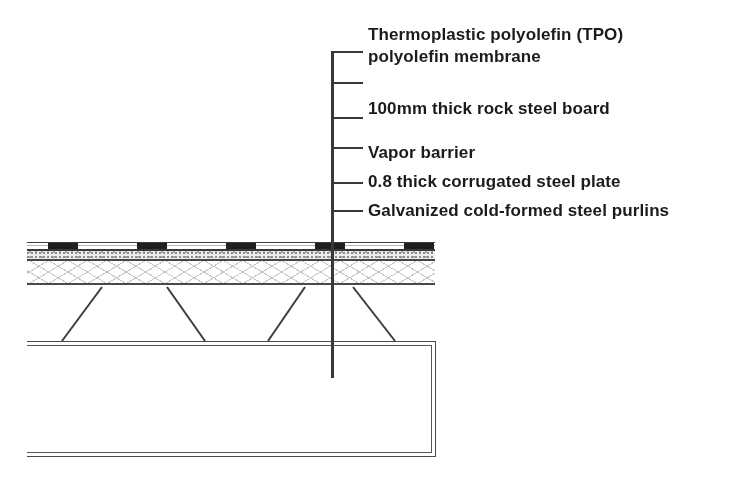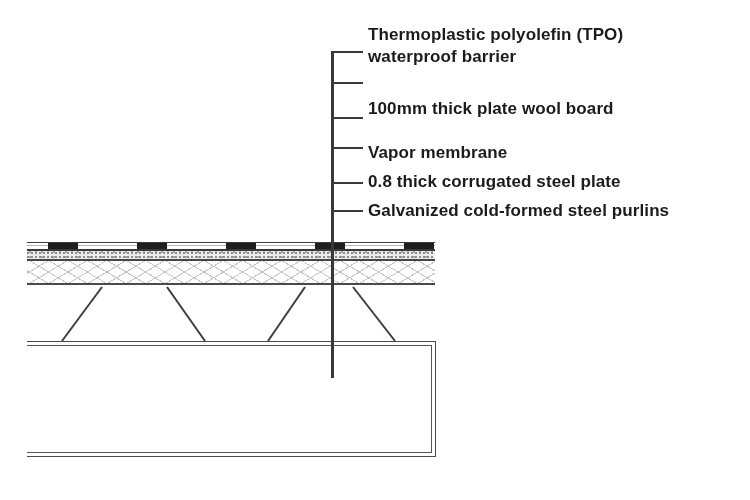--- a/index.html
+++ b/index.html
@@ -79,30 +79,30 @@
   <div class="leader-v"></div>
   <div class="tick" style="top:51px"></div>
   <div class="tick" style="top:82px"></div>
   <div class="tick" style="top:117px"></div>
   <div class="tick" style="top:147px"></div>
   <div class="tick" style="top:182px"></div>
   <div class="tick" style="top:210px"></div>
 
   <div class="label" style="top:24px">
     <div>Thermoplastic polyolefin (TPO)</div>
-    <div>waterproof barrier</div>
+    <div>polyolefin membrane</div>
   </div>
 
 
   <div class="label tight" style="top:98px">
-    <div>100mm thick plate wool board</div>
+    <div>100mm thick rock steel board</div>
   </div>
 
   <div class="label" style="top:142px">
-    <div>Vapor membrane</div>
+    <div>Vapor barrier</div>
   </div>
 
   <div class="label" style="top:171px">
     <div>0.8 thick corrugated steel plate</div>
   </div>
 
   <div class="label" style="top:200px">
     <div>Galvanized cold-formed steel purlins</div>
   </div>
 

